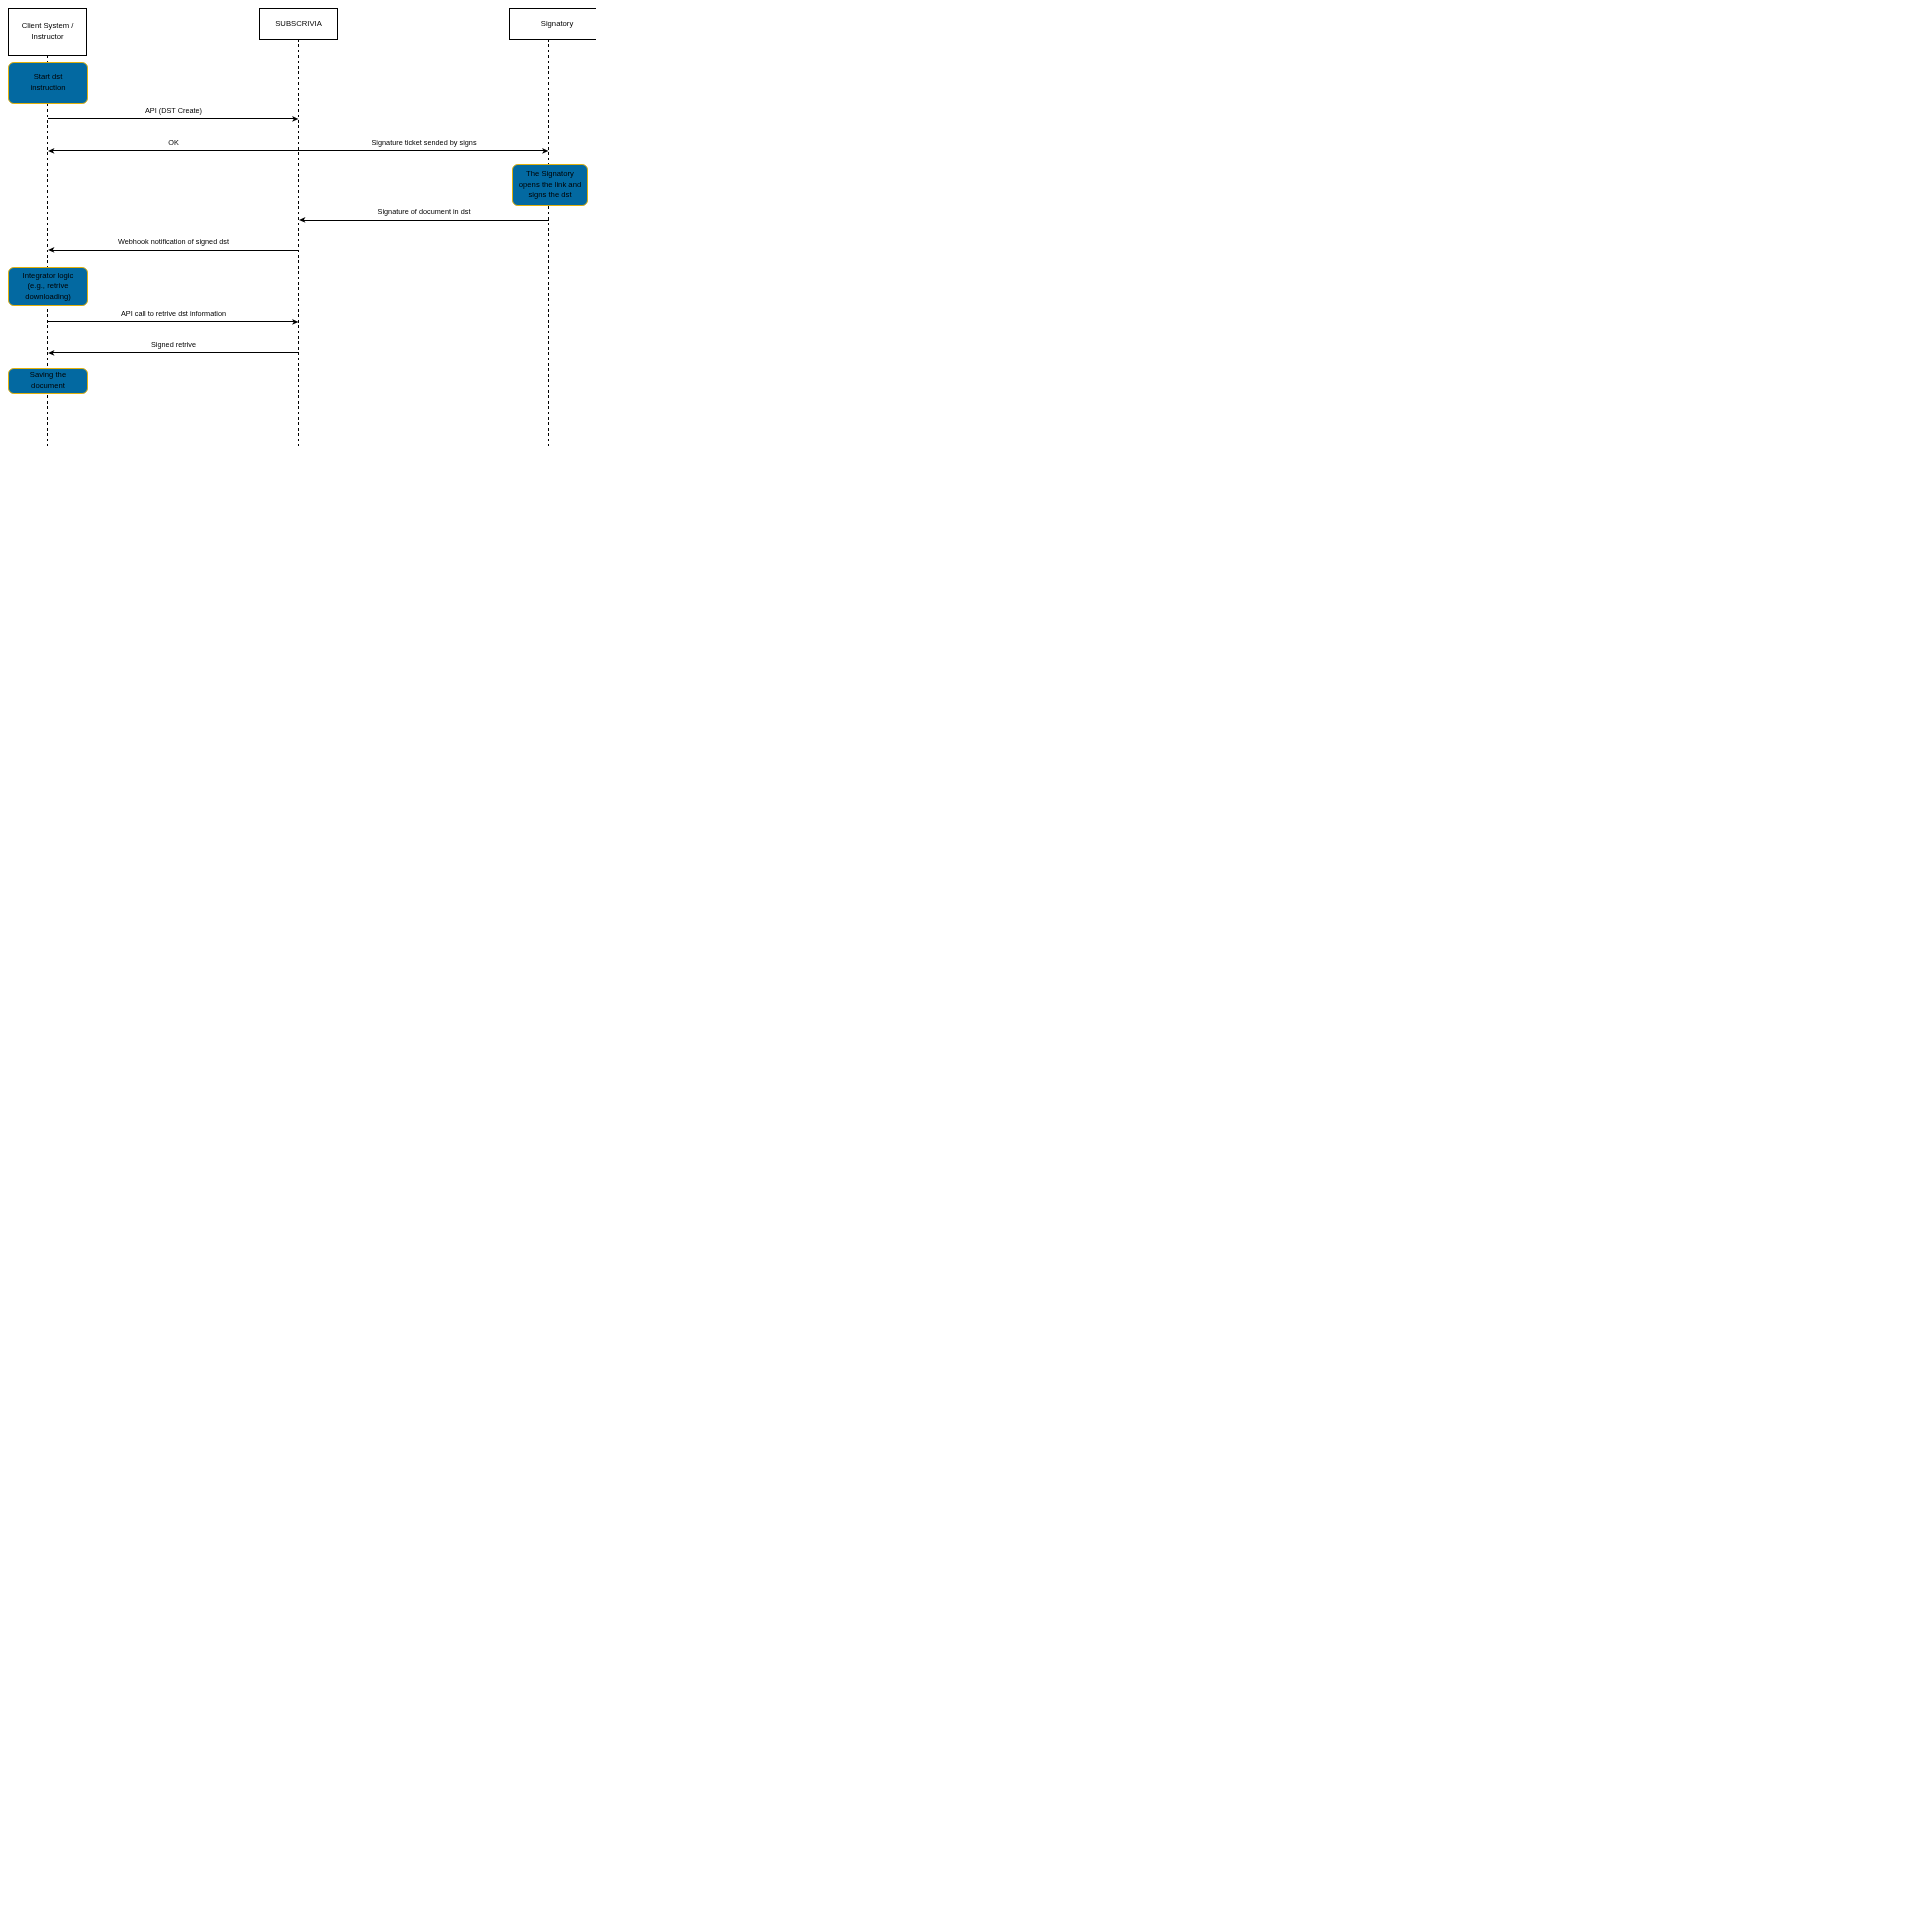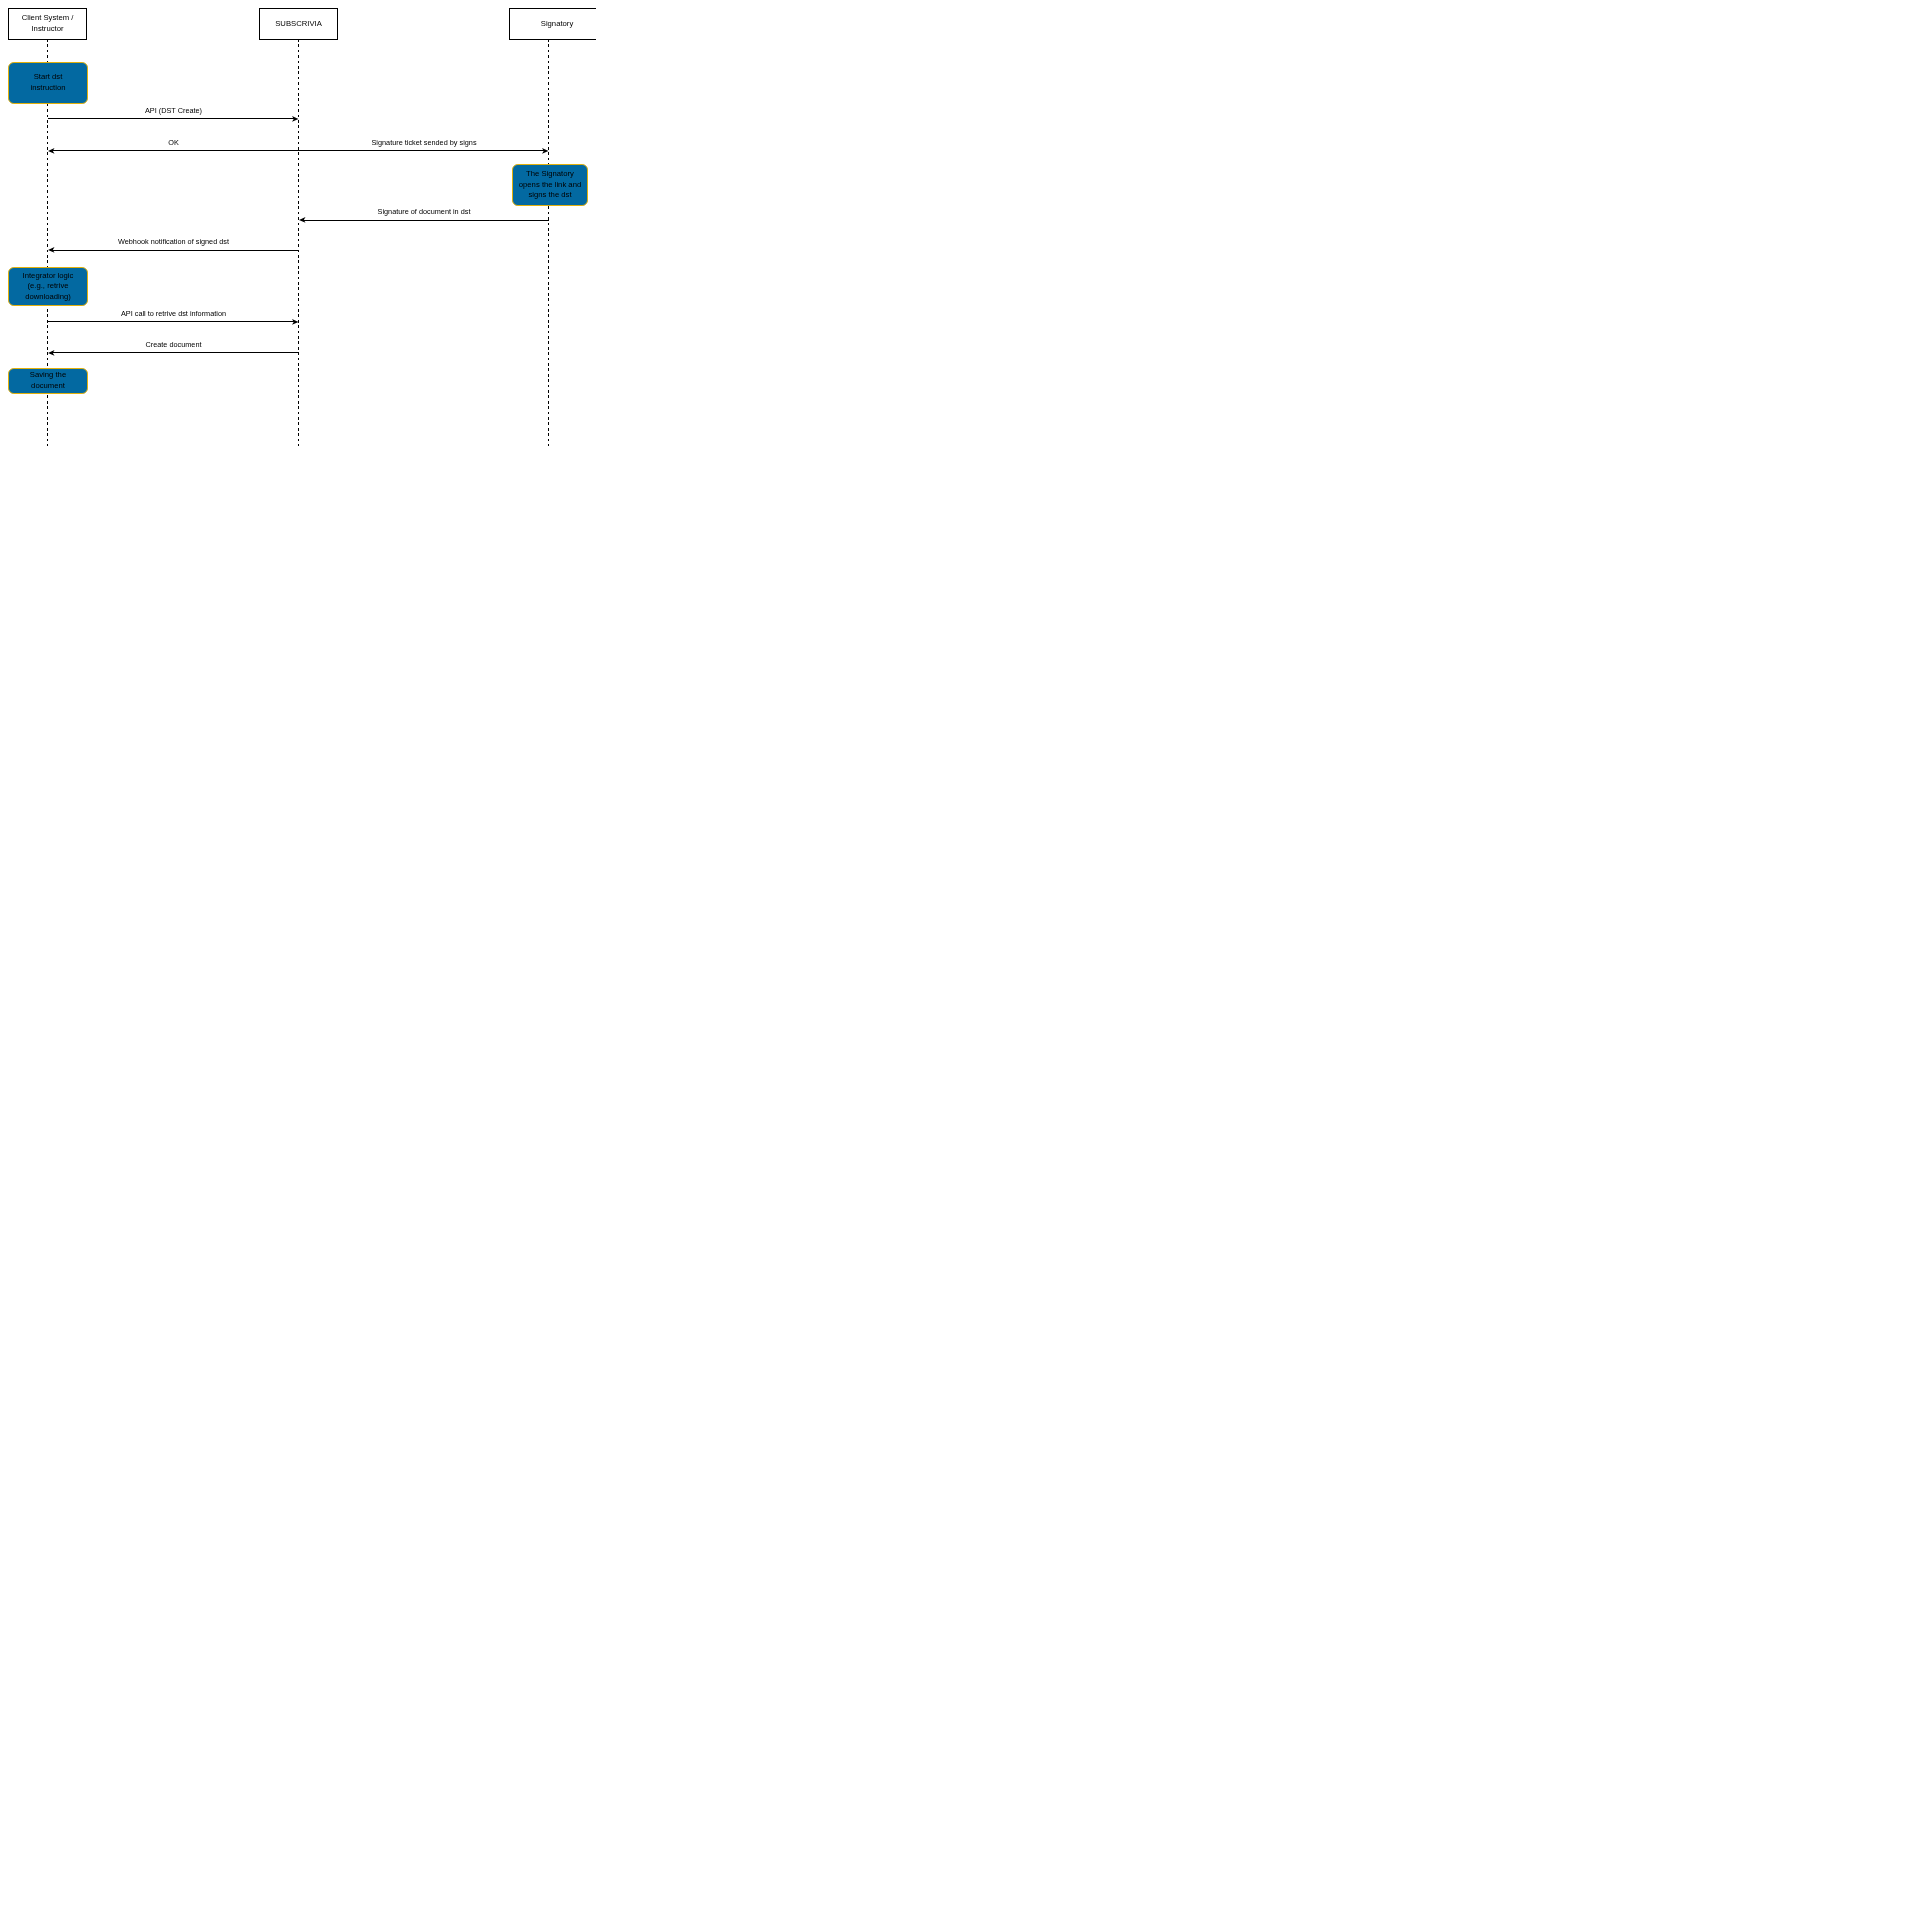--- a/index.html
+++ b/index.html
@@ -80,21 +80,21 @@
 </style>
 </head>
 <body>
 
 <div id="canvas">
 
   <div class="lifeline" style="left:47px; top:39px; height:407px;"></div>
   <div class="lifeline" style="left:298px; top:39px; height:407px;"></div>
   <div class="lifeline" style="left:548px; top:39px; height:407px;"></div>
 
-  <div class="actor-box" style="left:8px; top:7.7px; width:79px; height:32px;">Client System /
+  <div class="actor-box" style="left:8px; top:7.7px; width:79px; height:48px;">Client System /
 Instructor</div>
   <div class="actor-box" style="left:259px; top:7.7px; width:79px; height:32px;">SUBSCRIVIA</div>
   <div class="actor-box" style="left:509px; top:7.7px; width:96px; height:32px;">Signatory</div>
 
   <div class="note-box" style="left:8px; top:62px; width:80px; height:42px;">Start dst
 instruction</div>
   <div class="note-box" style="left:512px; top:164px; width:76px; height:42px;">The Signatory
 opens the link and
 signs the dst</div>
   <div class="note-box" style="left:8px; top:267px; width:80px; height:39px;">Integrator logic
@@ -120,16 +120,16 @@
   <div class="msg-line" style="left:50px; top:250px; width:248px;"></div>
   <div class="arrowhead left" style="left:48px; top:247px;"></div>
   <div class="msg-label" style="left:48px; top:237px; width:251px;">Webhook notification of signed dst</div>
 
   <div class="msg-line" style="left:48px; top:321px; width:247px;"></div>
   <div class="arrowhead right" style="left:292px; top:319px;"></div>
   <div class="msg-label" style="left:48px; top:309px; width:251px;">API call to retrive dst information</div>
 
   <div class="msg-line" style="left:50px; top:352px; width:248px;"></div>
   <div class="arrowhead left" style="left:48px; top:350px;"></div>
-  <div class="msg-label" style="left:48px; top:340px; width:251px;">Create document</div>
+  <div class="msg-label" style="left:48px; top:340px; width:251px;">Signed retrive</div>
 
 </div>
 
 
 </body></html>

